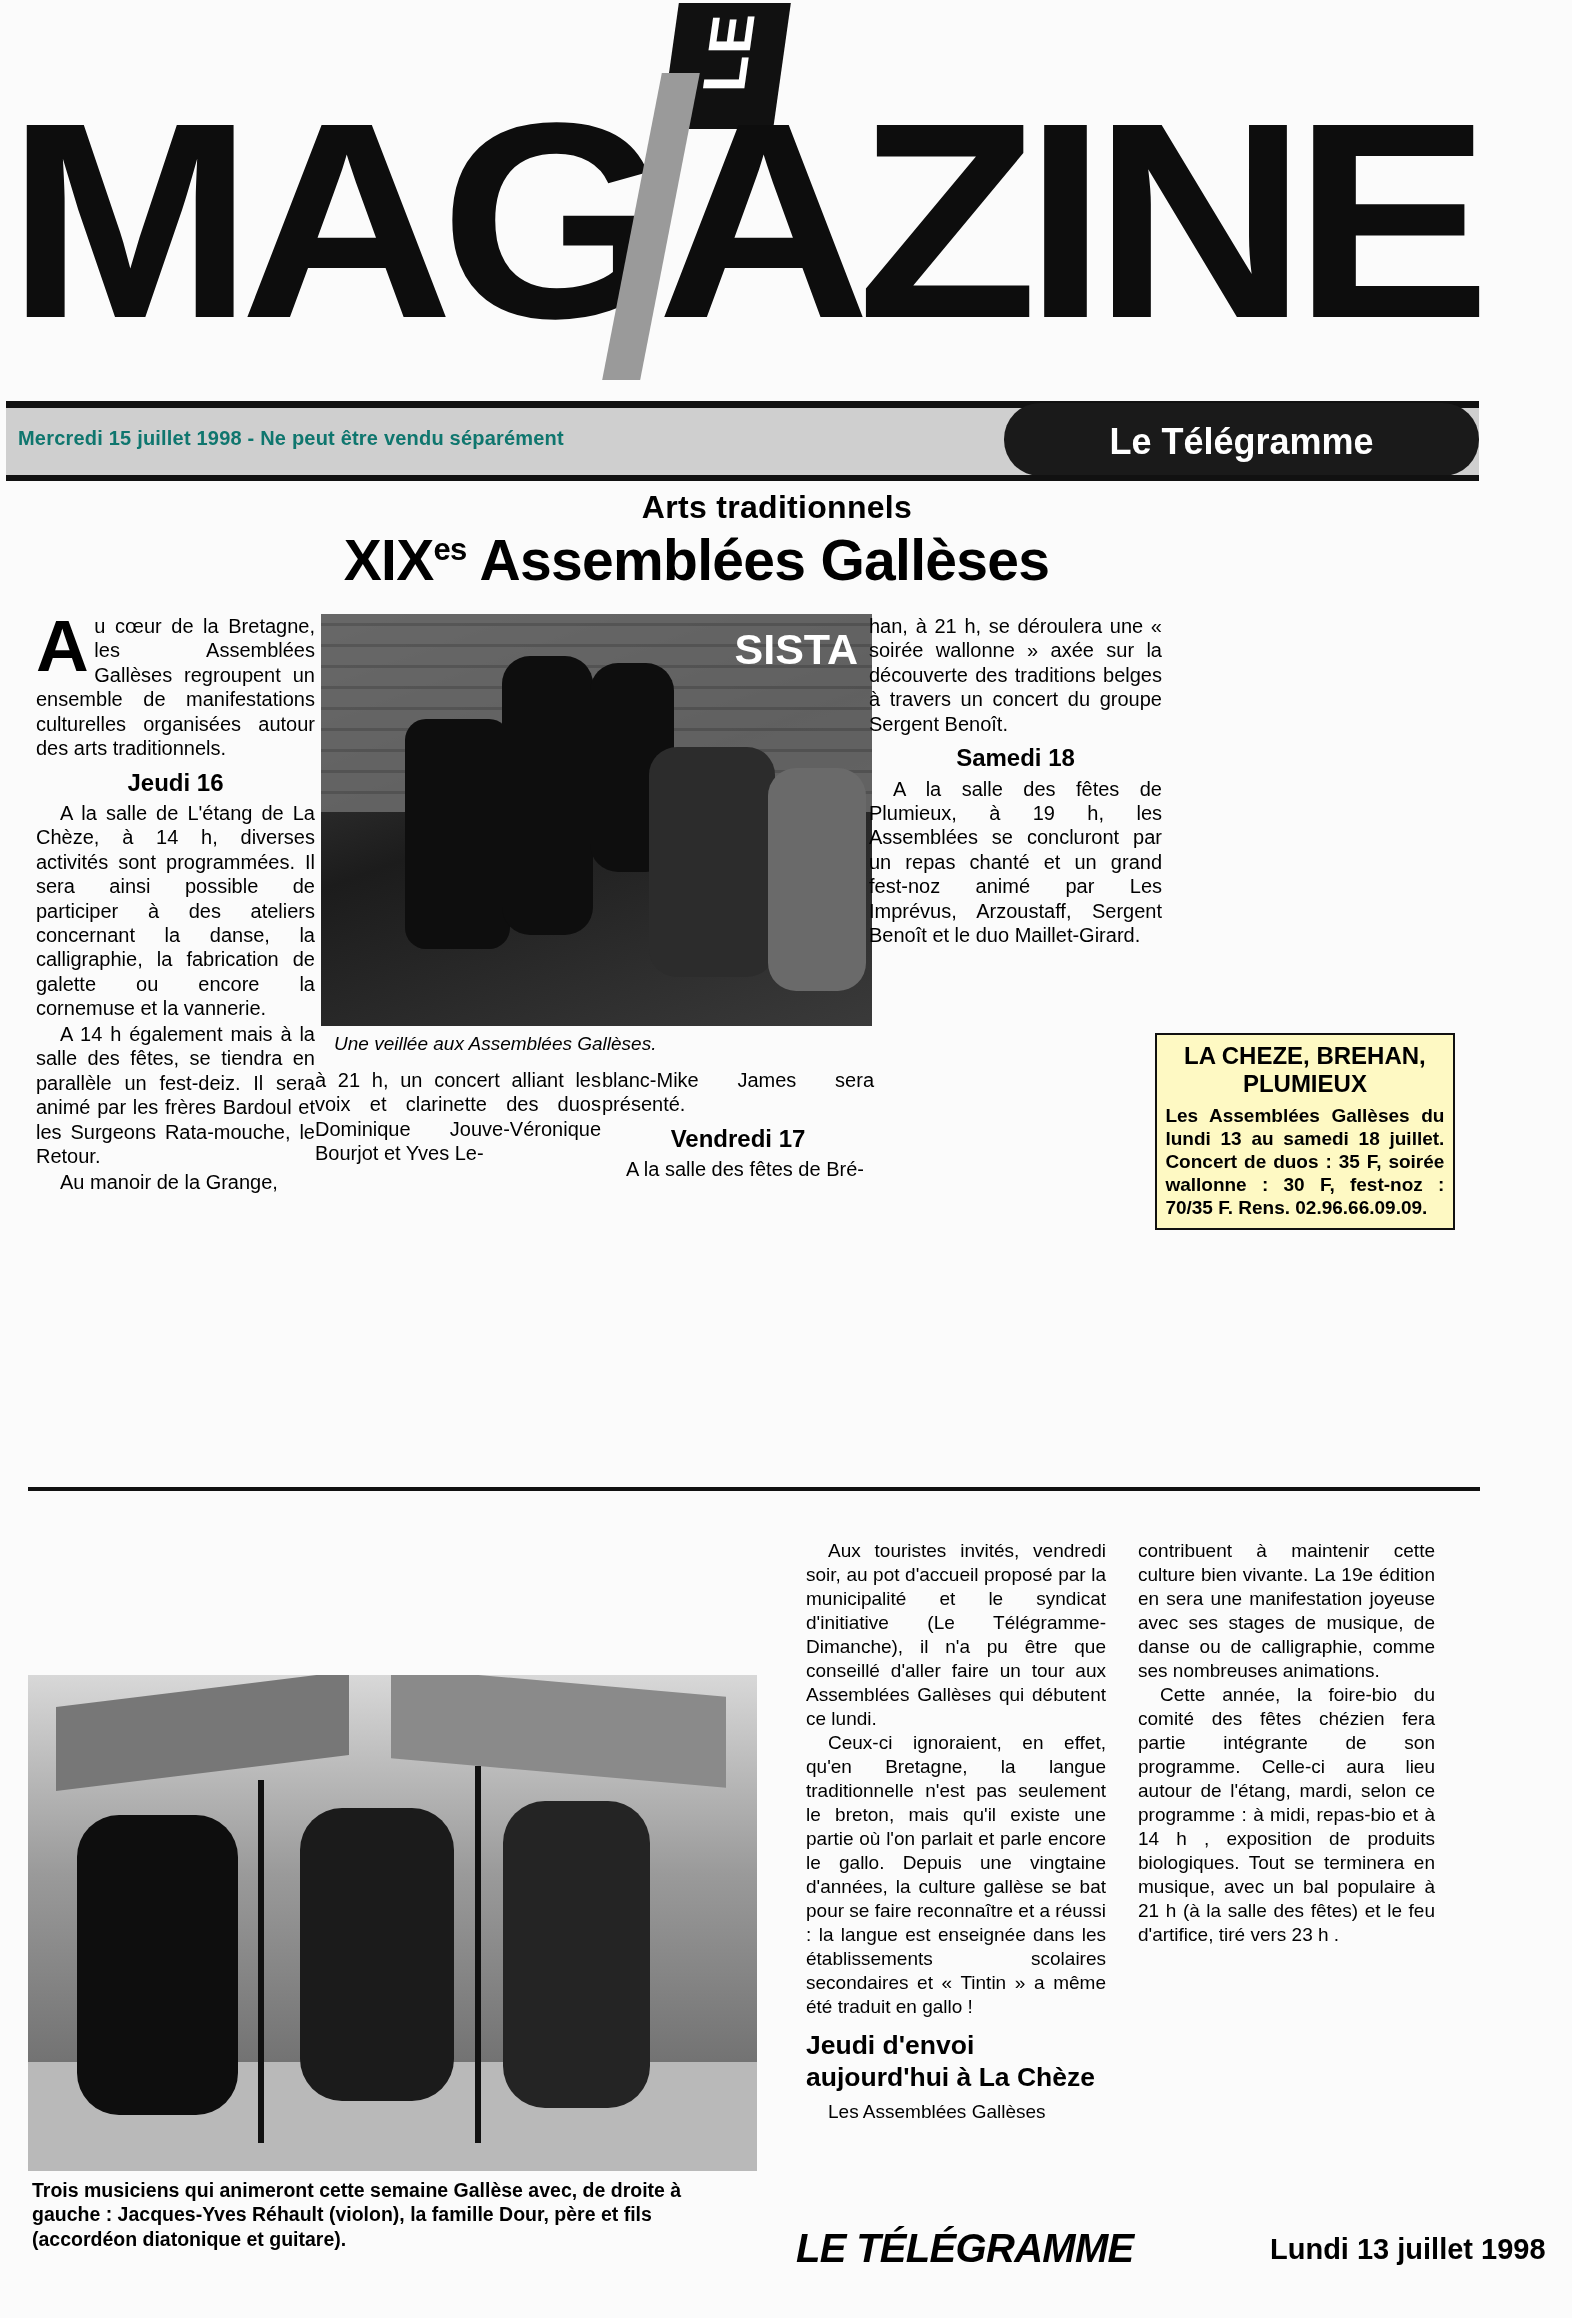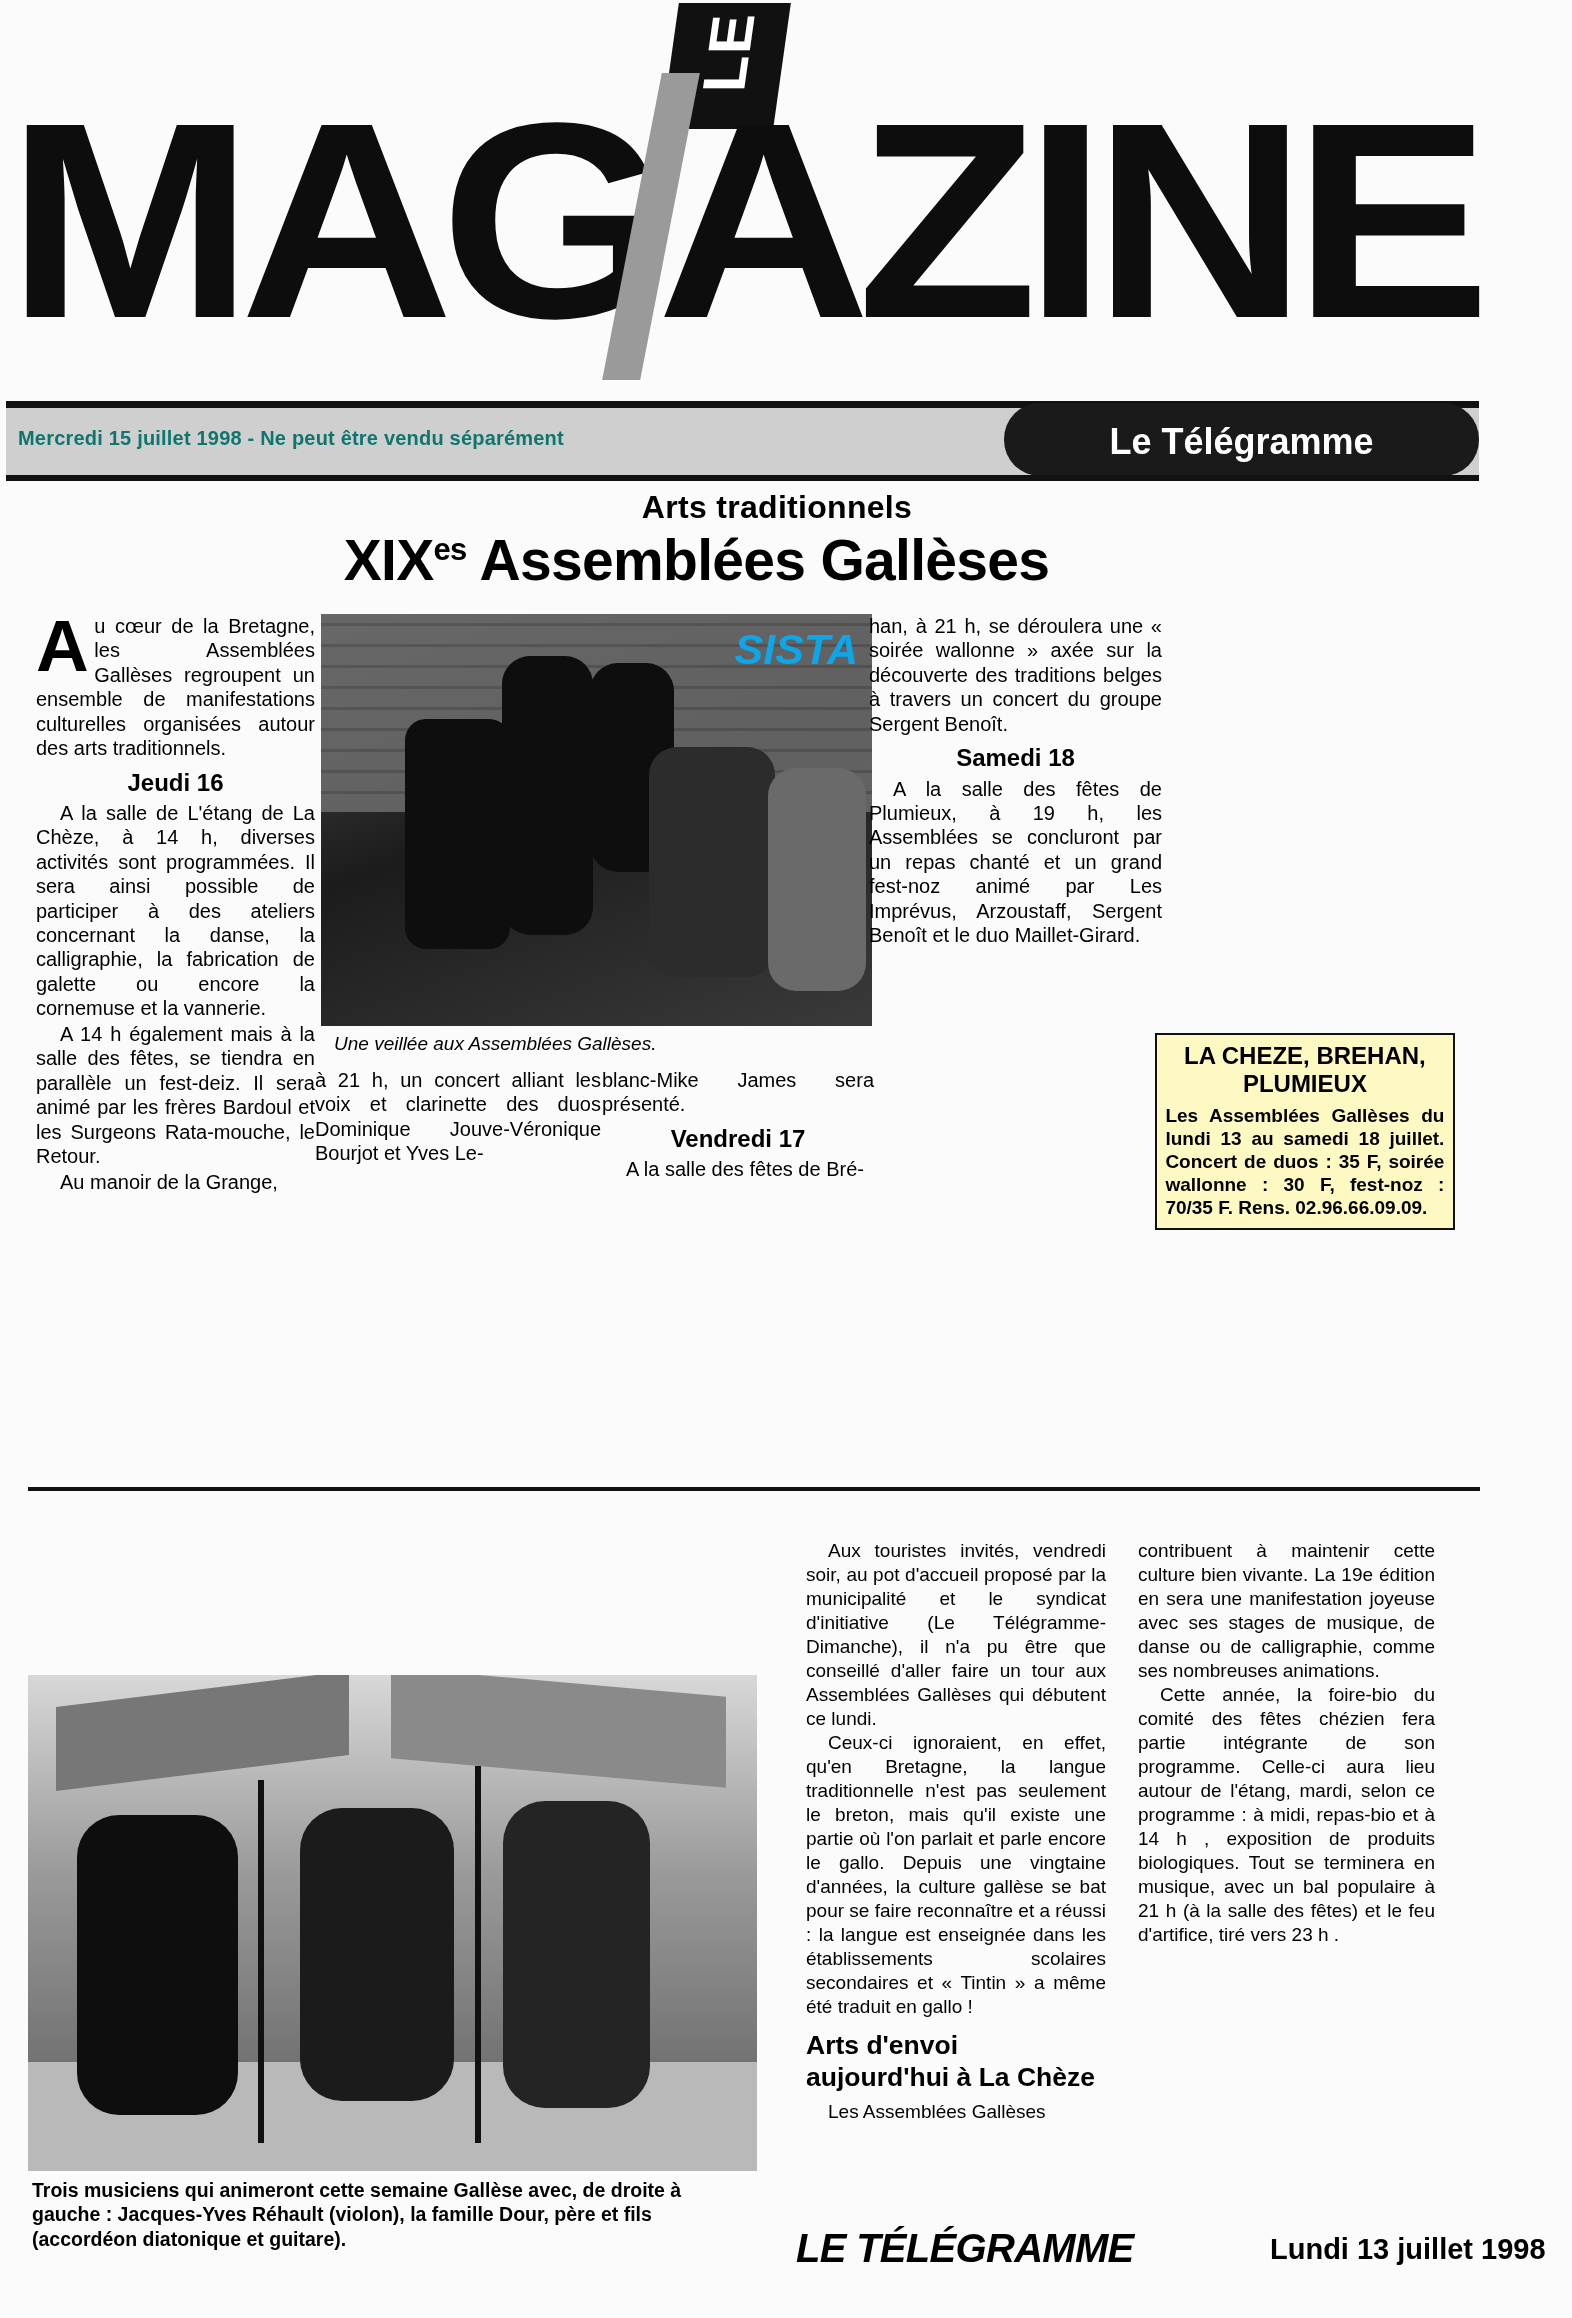--- a/index.html
+++ b/index.html
@@ -51,21 +51,21 @@
   .col2a{position:absolute;left:806px;top:1539px;width:300px;}
   .col2b{position:absolute;left:1138px;top:1539px;width:297px;}
   .col2a p,.col2b p{margin:0;font-size:19px;line-height:24px;text-align:justify;}
   .col2a p.ind,.col2b p.ind{text-indent:22px;}
   .sub2{font-size:26.5px;font-weight:bold;line-height:32px;margin-top:9.8px;}
 
   .foot-logo{position:absolute;left:796px;top:2226px;font-size:40px;font-weight:bold;font-style:italic;letter-spacing:-0.7px;}
   .foot-date{position:absolute;left:1270px;top:2233px;font-size:29px;font-weight:bold;}
   .ph-bg1{position:absolute;inset:0;background:linear-gradient(160deg,#4a4a4a 0%,#1c1c1c 45%,#3a3a3a 100%);}
   .ph-bg2{position:absolute;inset:0;background:linear-gradient(180deg,#d8d8d8 0%,#9a9a9a 40%,#5c5c5c 100%);}
-  .sista{position:absolute;right:14px;top:14px;color:#0ea5e9;font-size:43px;font-weight:bold;font-style:italic;line-height:43px;margin-left:12px;}
+  .sista{position:absolute;right:14px;top:14px;color:#ffffff;font-size:43px;font-weight:bold;line-height:43px;margin-left:12px;}
   .stone{position:absolute;left:0;top:0;width:100%;height:48%;background:repeating-linear-gradient(0deg,#6d6d6d 0,#6d6d6d 18px,#5a5a5a 18px,#5a5a5a 21px),repeating-linear-gradient(90deg,#767676 0,#767676 40px,#5e5e5e 40px,#5e5e5e 43px);opacity:.85;}
   .roof{position:absolute;background:#777;}
   .musician{position:absolute;background:#0e0e0e;}
   .ground{position:absolute;left:0;bottom:0;width:100%;height:22%;background:#b9b9b9;}
 </style>
 </head>
 <body>
 
 <div class="page">
 
@@ -145,21 +145,21 @@
     <div class="musician" style="left:272px;top:133px;width:154px;height:293px;border-radius:42px;background:#1b1b1b;"></div>
     <div class="musician" style="left:475px;top:126px;width:147px;height:307px;border-radius:42px;background:#242424;"></div>
     <div class="musician" style="left:230px;top:105px;width:5.6px;height:363px;background:#111;"></div>
     <div class="musician" style="left:447px;top:91px;width:5.6px;height:377px;background:#111;"></div>
   </div>
   <div class="cap2">Trois musiciens qui animeront cette semaine Gallèse avec, de droite à gauche : Jacques-Yves Réhault (violon), la famille Dour, père et fils (accordéon diatonique et guitare).</div>
 
   <div class="col2a">
     <p class="ind">Aux touristes invités, vendredi soir, au pot d'accueil proposé par la municipalité et le syndicat d'initiative (Le Télégramme-Dimanche), il n'a pu être que conseillé d'aller faire un tour aux Assemblées Gallèses qui débutent ce lundi.</p>
     <p class="ind">Ceux-ci ignoraient, en effet, qu'en Bretagne, la langue traditionnelle n'est pas seulement le breton, mais qu'il existe une partie où l'on parlait et parle encore le gallo. Depuis une vingtaine d'années, la culture gallèse se bat pour se faire reconnaître et a réussi : la langue est enseignée dans les établissements scolaires secondaires et « Tintin » a même été traduit en gallo !</p>
-    <div class="sub2">Arts d'envoi</div>
+    <div class="sub2">Jeudi d'envoi</div>
     <div class="sub2" style="margin-top:0">aujourd'hui à La Chèze</div>
     <p class="ind" style="margin-top:7px">Les Assemblées Gallèses</p>
   </div>
 
   <div class="col2b">
     <p>contribuent à maintenir cette culture bien vivante. La 19e édition en sera une manifestation joyeuse avec ses stages de musique, de danse ou de calligraphie, comme ses nombreuses animations.</p>
     <p class="ind">Cette année, la foire-bio du comité des fêtes chézien fera partie intégrante de son programme. Celle-ci aura lieu autour de l'étang, mardi, selon ce programme : à midi, repas-bio et à 14 h , exposition de produits biologiques. Tout se terminera en musique, avec un bal populaire à 21 h (à la salle des fêtes) et le feu d'artifice, tiré vers 23 h .</p>
   </div>
 
   <div class="foot-logo">LE TÉLÉGRAMME</div>

